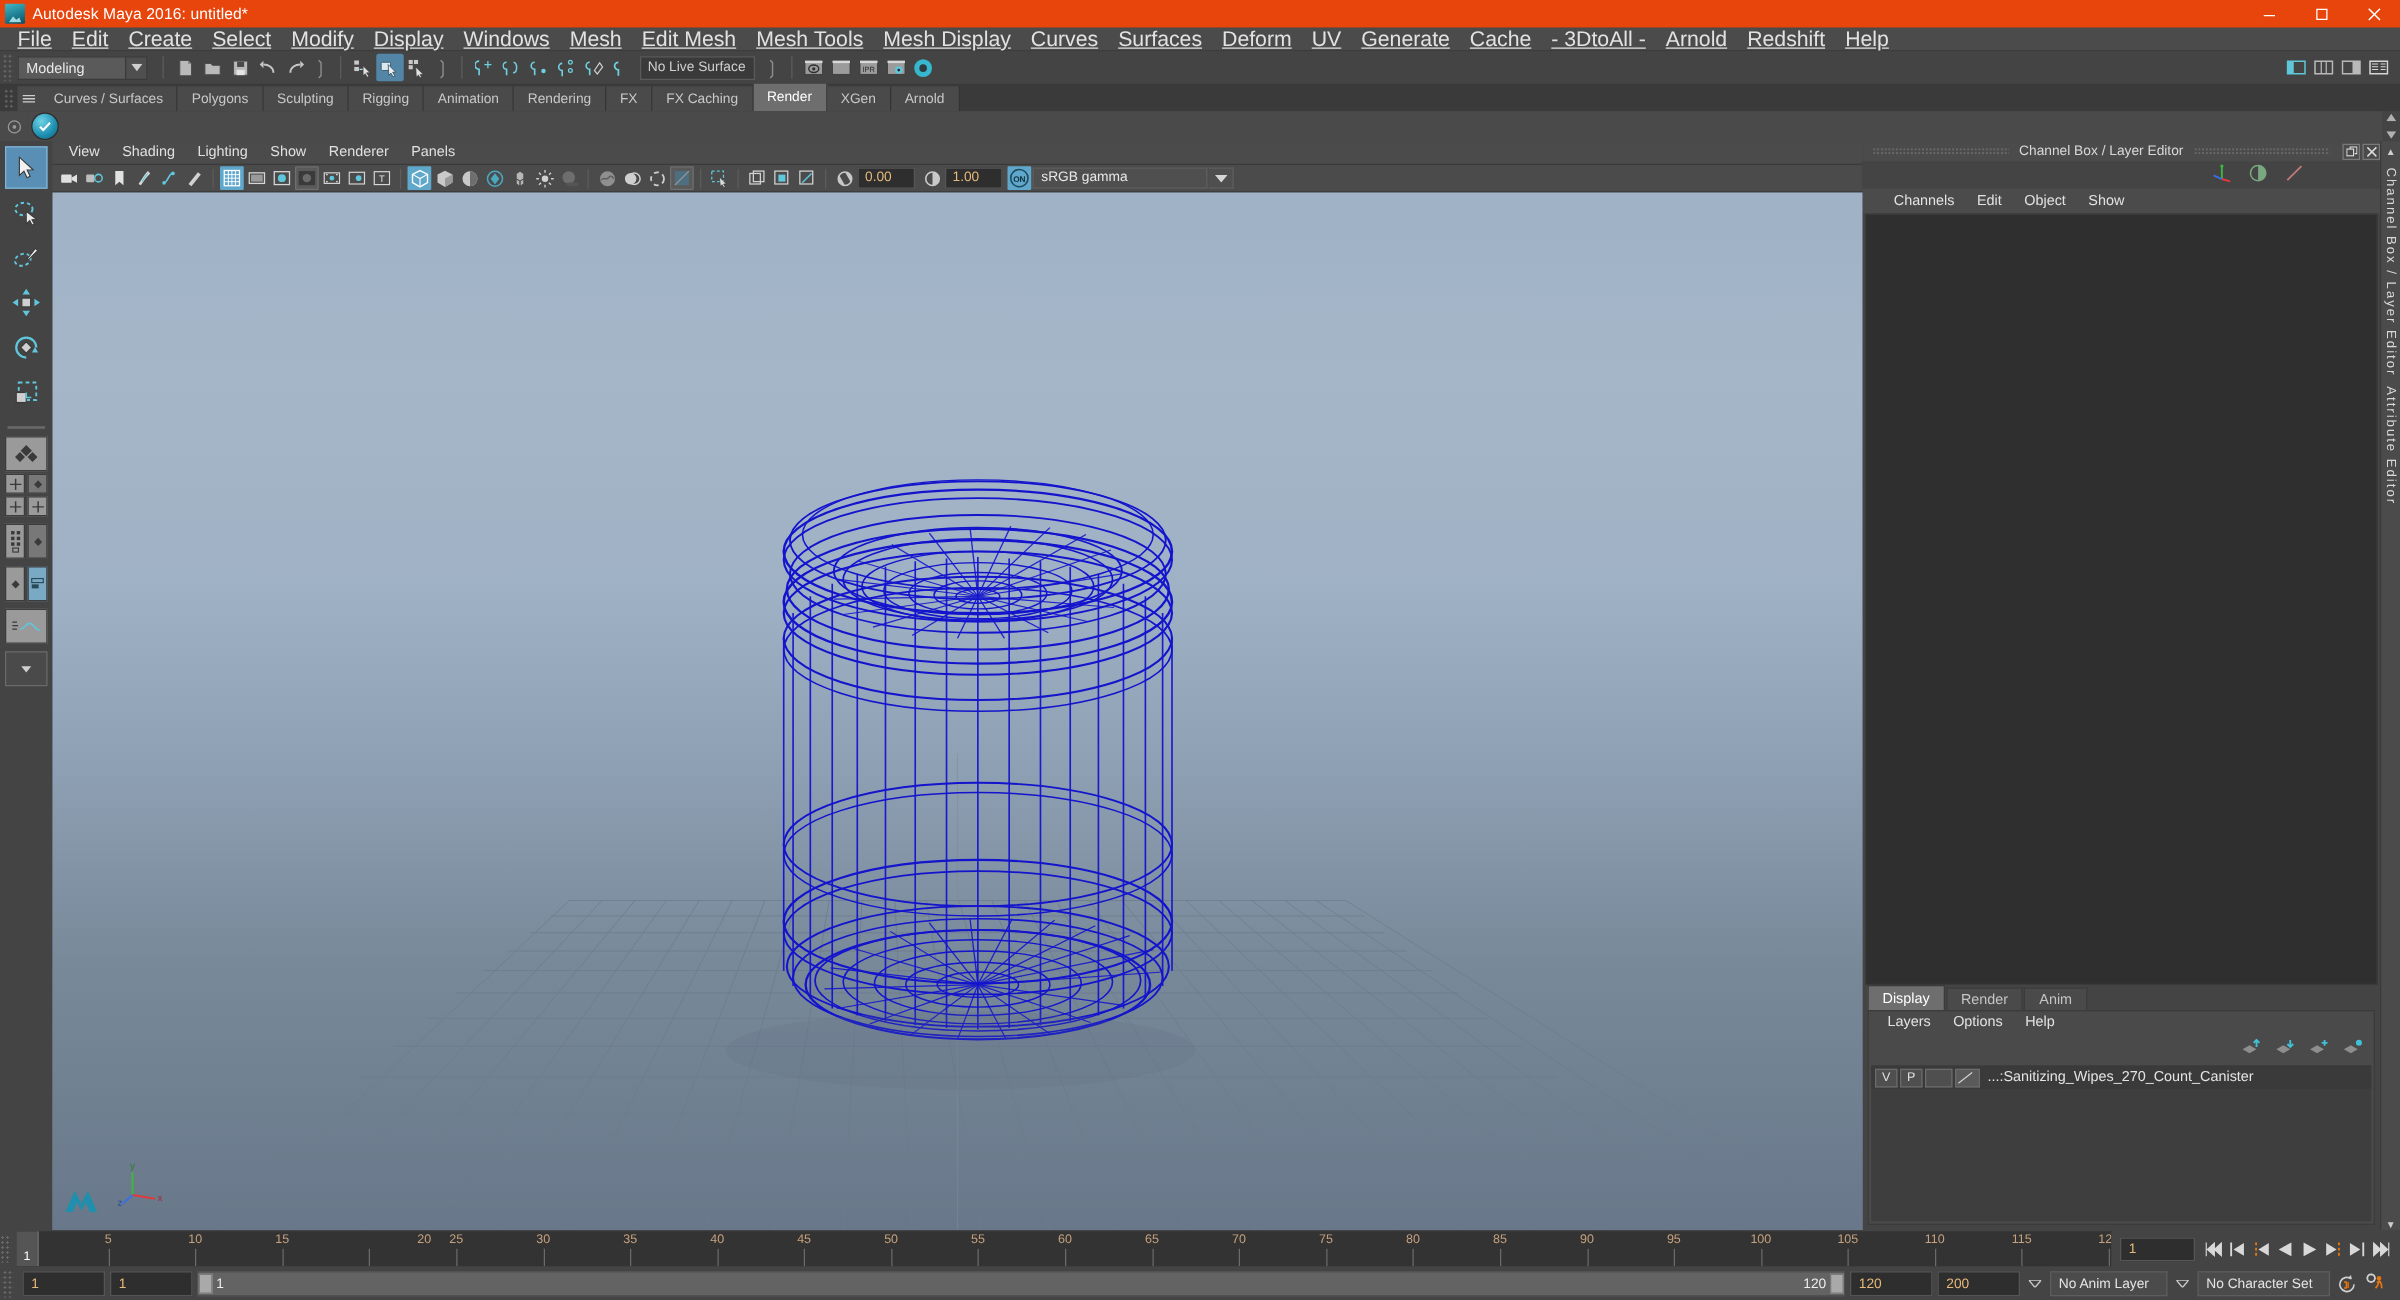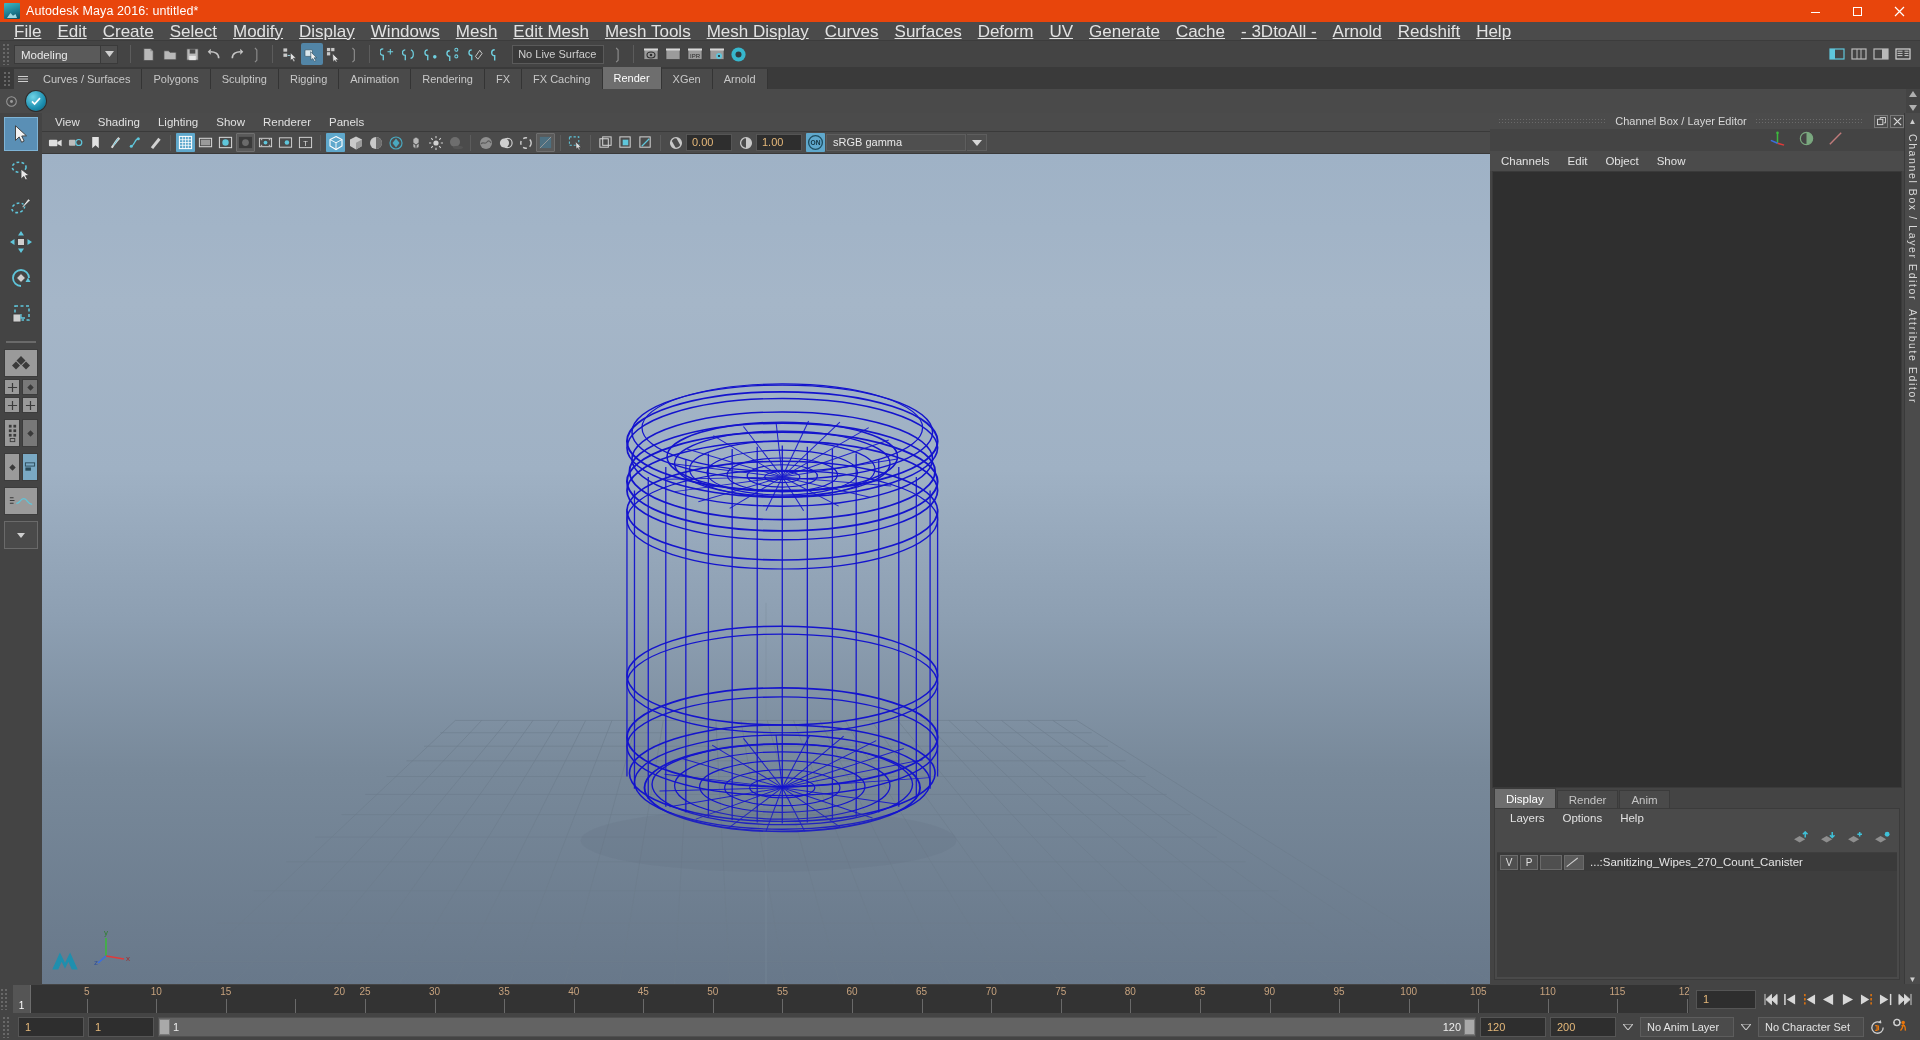--- a/index.html
+++ b/index.html
@@ -169,21 +169,21 @@
     height: 16px; flex: 0 0 16px; display: flex; align-items: center; justify-content: center;
     background: #4b4b4b; position: relative; font-size: 11px; color: #d8d8d8;
   }
   .dotfill { flex: 1 1 auto; height: 6px; margin: 0 8px;
     background-image: radial-gradient(circle, #6a6a6a .9px, transparent 1px);
     background-size: 3px 3px; }
   .rptitle .tb {
     width: 14px; height: 13px; border: 1px solid #7a7a7a; margin-left: 2px;
     display: flex; align-items: center; justify-content: center; color: #ddd; font-size: 9px;
   }
-  .cbmenubar { height: 20px; flex: 0 0 20px; background: #4b4b4b; display: flex; align-items: center; padding-left: 2px; }
+  .cbmenubar { height: 20px; flex: 0 0 20px; background: #4b4b4b; display: flex; align-items: center; padding-left: 16px; }
   .cbmenubar .cm { padding: 0 9px; font-size: 11.5px; line-height: 20px; color: #e2e2e2; }
   .cbicons { height: 22px; flex: 0 0 22px; background: #444; display: flex; align-items: center; justify-content: flex-end; padding-right: 32px; gap: 12px; }
   .cbbody { flex: 1 1 auto; background: #2f2f2f; border: 1px solid #3a3a3a; margin: 0 2px; min-height: 0; }
   .layerarea { flex: 0 0 196px; display: flex; flex-direction: column; background: #444; }
   .ltabs { height: 20px; flex: 0 0 20px; display: flex; align-items: flex-end; padding-left: 4px; }
   .ltab {
     height: 18px; padding: 0 11px; font-size: 11.5px; line-height: 18px;
     background: #4a4a4a; color: #c4c4c4; border: 1px solid #3b3b3b; border-bottom: none; margin-right: 1px;
   }
   .ltab.active { background: #6e6e6e; color: #fff; height: 20px; line-height: 20px; }

